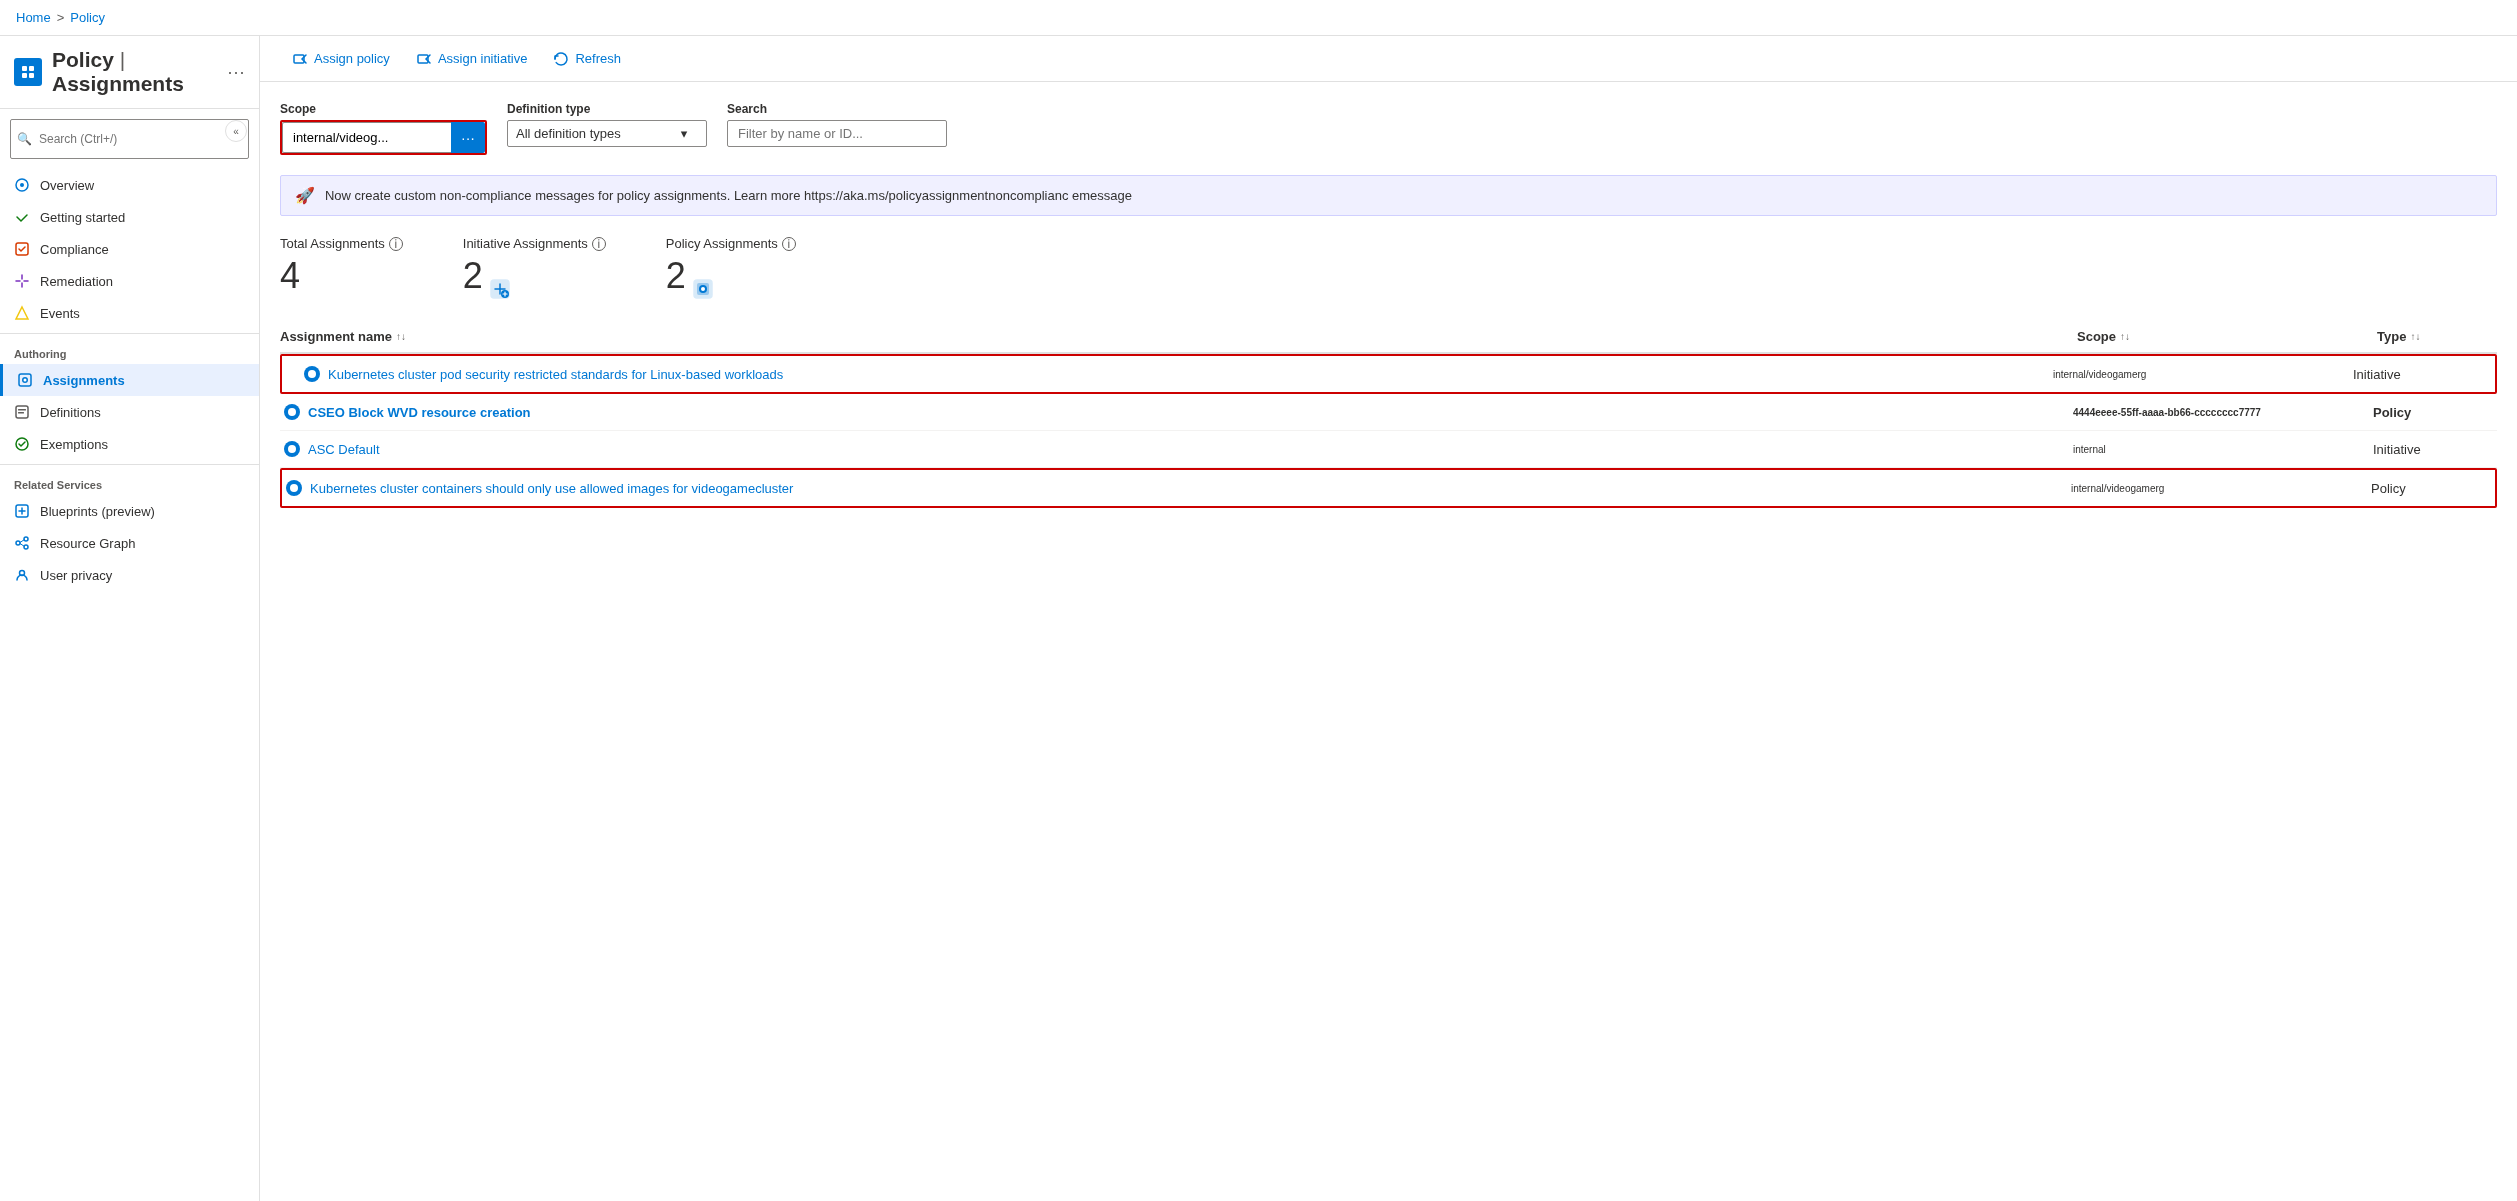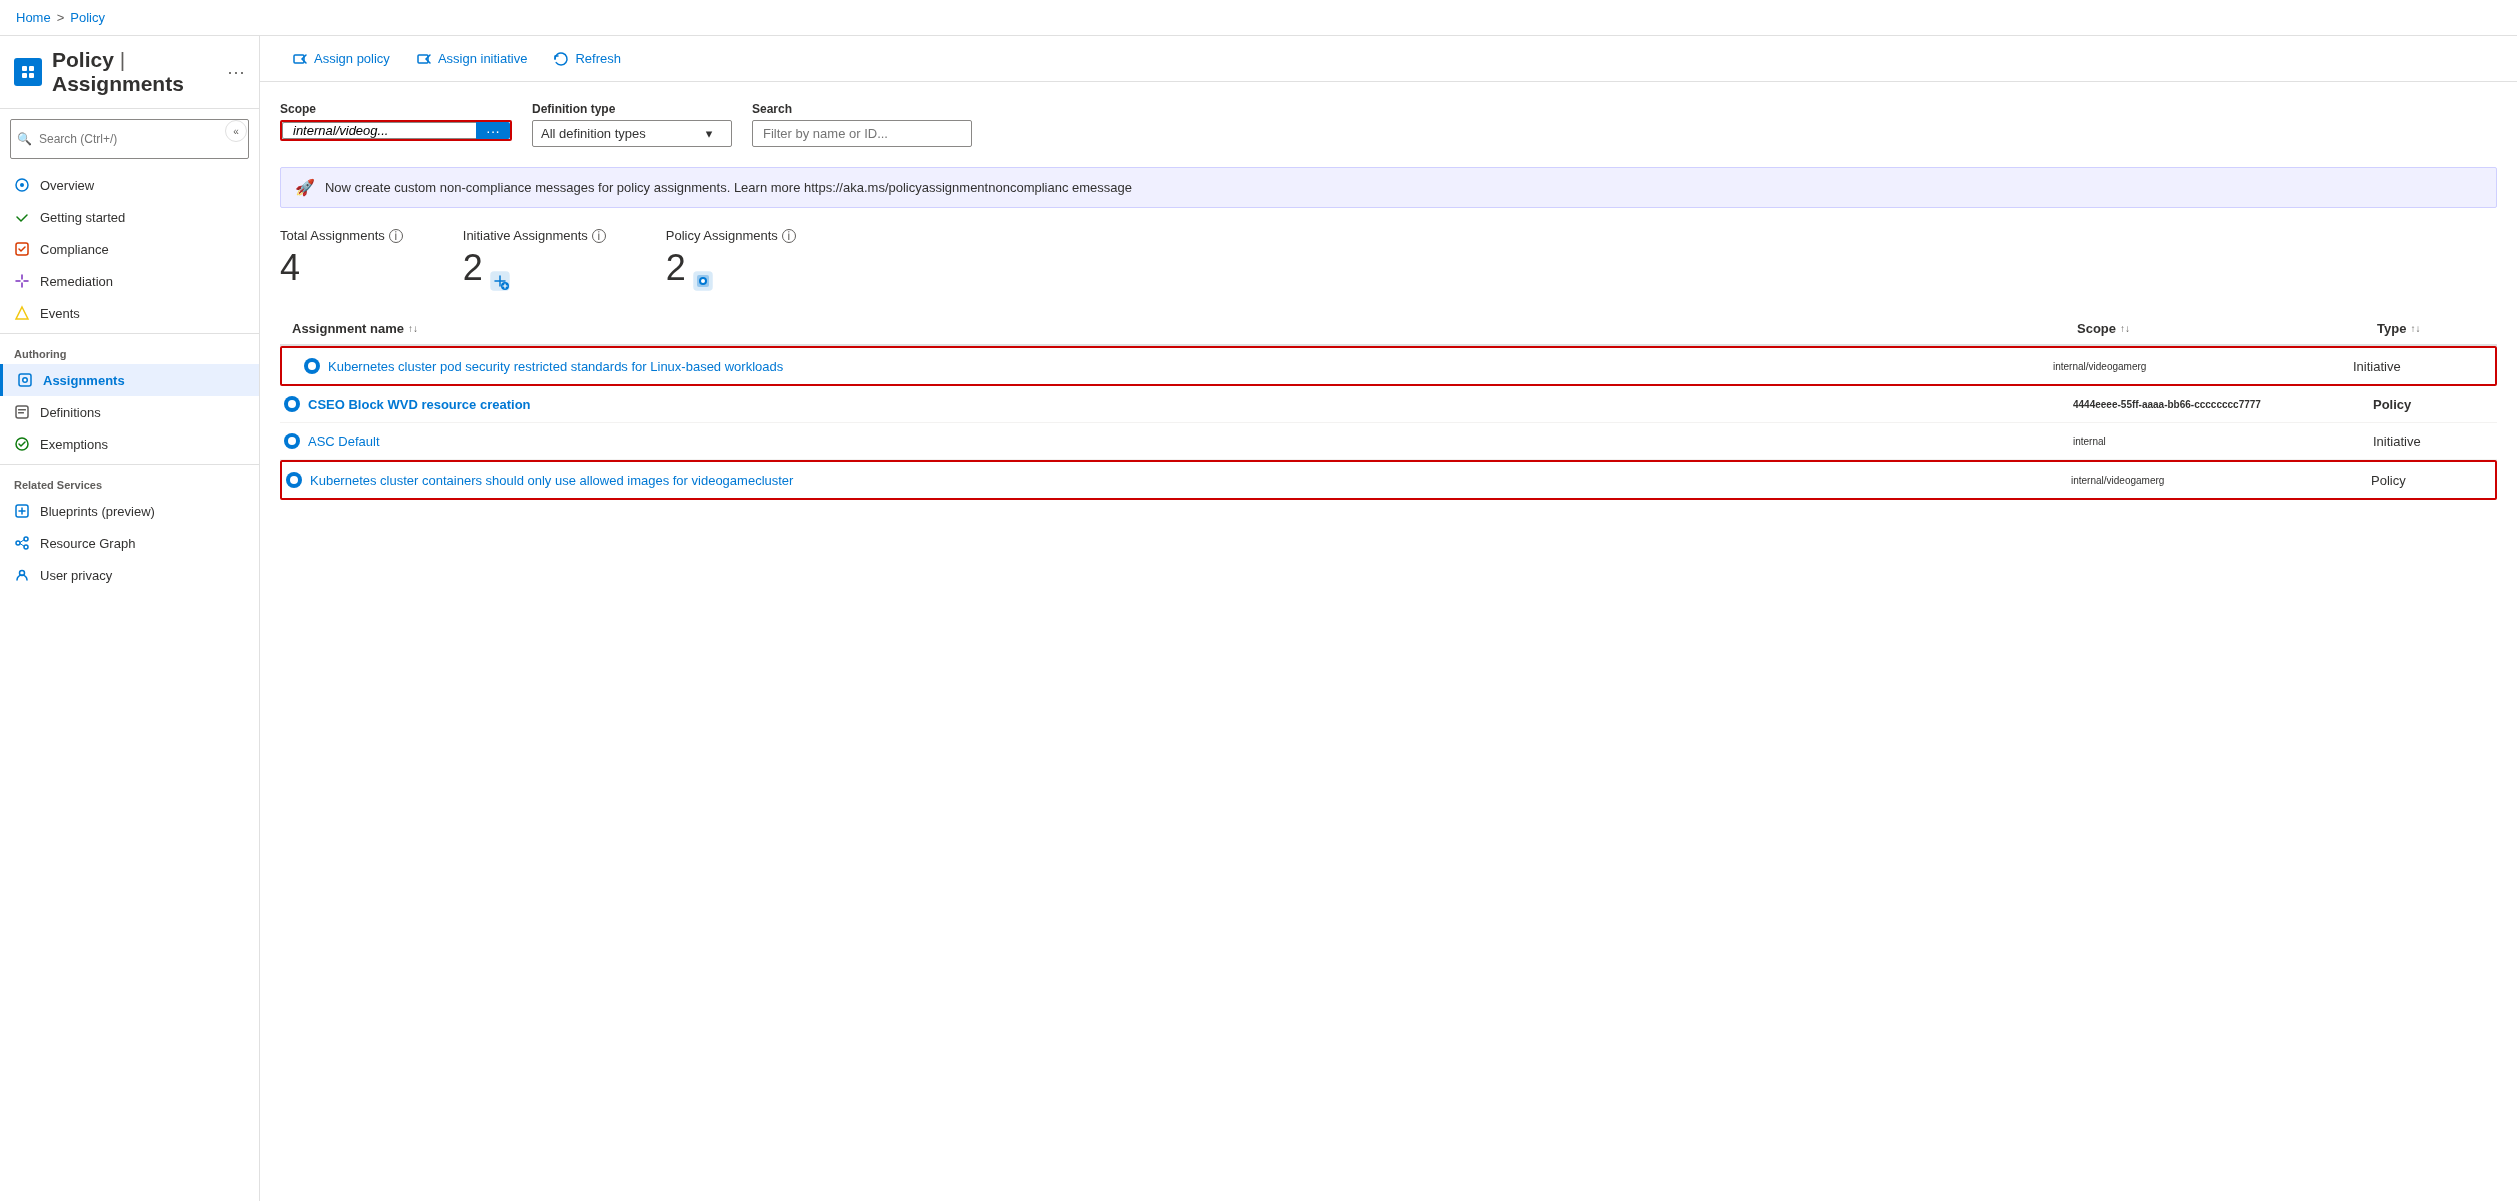--- a/index.html
+++ b/index.html
@@ -34,40 +34,40 @@
     .toolbar-btn { display: flex; align-items: center; gap: 6px; padding: 6px 12px; border: none; background: transparent; cursor: pointer; font-size: 13px; color: #0078d4; border-radius: 2px; }
     .toolbar-btn .btn-icon { font-size: 14px; }
 
     .content-body { padding: 20px; flex: 1; }
 
     
     .filter-row { display: flex; align-items: flex-start; gap: 20px; margin-bottom: 20px; }
     .filter-group { display: flex; flex-direction: column; gap: 4px; }
     .filter-label { font-size: 12px; color: #323130; font-weight: 600; }
     .scope-box { display: flex; border: 2px solid #c00; border-radius: 2px; }
-    .scope-input { border: 1px solid #8a8886; padding: 0 10px; font-size: 13px; outline: none; width: 194px; border-right: none; border-radius: 2px 0 0 2px; font-style: italic; }
+    .scope-input { border: 1px solid #8a8886; padding: 7px 10px; font-size: 13px; outline: none; width: 169px; border-right: none; border-radius: 2px 0 0 2px; }
     .scope-btn { background: #0078d4; border: none; color: #fff; padding: 0 10px; cursor: pointer; border-radius: 0 2px 2px 0; font-size: 14px; }
     .definition-select { display: flex; align-items: center; border: 1px solid #8a8886; border-radius: 2px; padding: 5px 8px; font-size: 13px; background: #fff; cursor: pointer; gap: 60px; min-width: 200px; }
     .search-filter-input { border: 1px solid #8a8886; border-radius: 2px; padding: 5px 10px; font-size: 13px; outline: none; width: 220px; }
 
     
     .info-banner { background: #f0f0ff; border: 1px solid #d0d0ff; border-radius: 2px; padding: 10px 14px; display: flex; align-items: center; gap: 10px; margin-bottom: 20px; font-size: 13px; color: #323130; }
     .banner-icon { font-size: 16px; color: #7b2fbe; }
 
     
     .stats-row { display: flex; gap: 60px; margin-bottom: 24px; }
     .stat-item { display: flex; flex-direction: column; gap: 4px; }
     .stat-label { font-size: 13px; color: #323130; display: flex; align-items: center; gap: 4px; }
     .stat-value { font-size: 36px; font-weight: 300; color: #323130; display: flex; align-items: center; gap: 6px; }
     .stat-icon { width: 22px; height: 22px; }
 
     
     .assignments-table { width: 100%; border-collapse: collapse; }
     .table-header { display: flex; align-items: center; padding: 8px 0; border-bottom: 2px solid #e0e0e0; }
-    .col-name { flex: 1; font-weight: 600; font-size: 13px; color: #323130; display: flex; align-items: center; gap: 4px; margin-left: 12px; }
+    .col-name { flex: 1; font-weight: 600; font-size: 13px; color: #323130; display: flex; align-items: center; gap: 4px; }
     .col-scope { width: 300px; font-weight: 600; font-size: 13px; color: #323130; display: flex; align-items: center; gap: 4px; }
     .col-type { width: 120px; font-weight: 600; font-size: 13px; color: #323130; display: flex; align-items: center; gap: 4px; }
     .sort-icon { font-size: 10px; color: #605e5c; }
 
     .table-row-item { display: flex; align-items: center; padding: 10px 0; border-bottom: 1px solid #f3f2f1; }
     .row-highlighted { border: 2px solid #c00; border-radius: 2px; }
     .row-name-cell { flex: 1; display: flex; align-items: center; gap: 8px; }
     .row-link { color: #0078d4; text-decoration: none; font-size: 13px; }
     .row-scope-cell { width: 300px; font-size: 10px; color: #323130; }
     .row-type-cell { width: 120px; font-size: 13px; color: #323130; }

